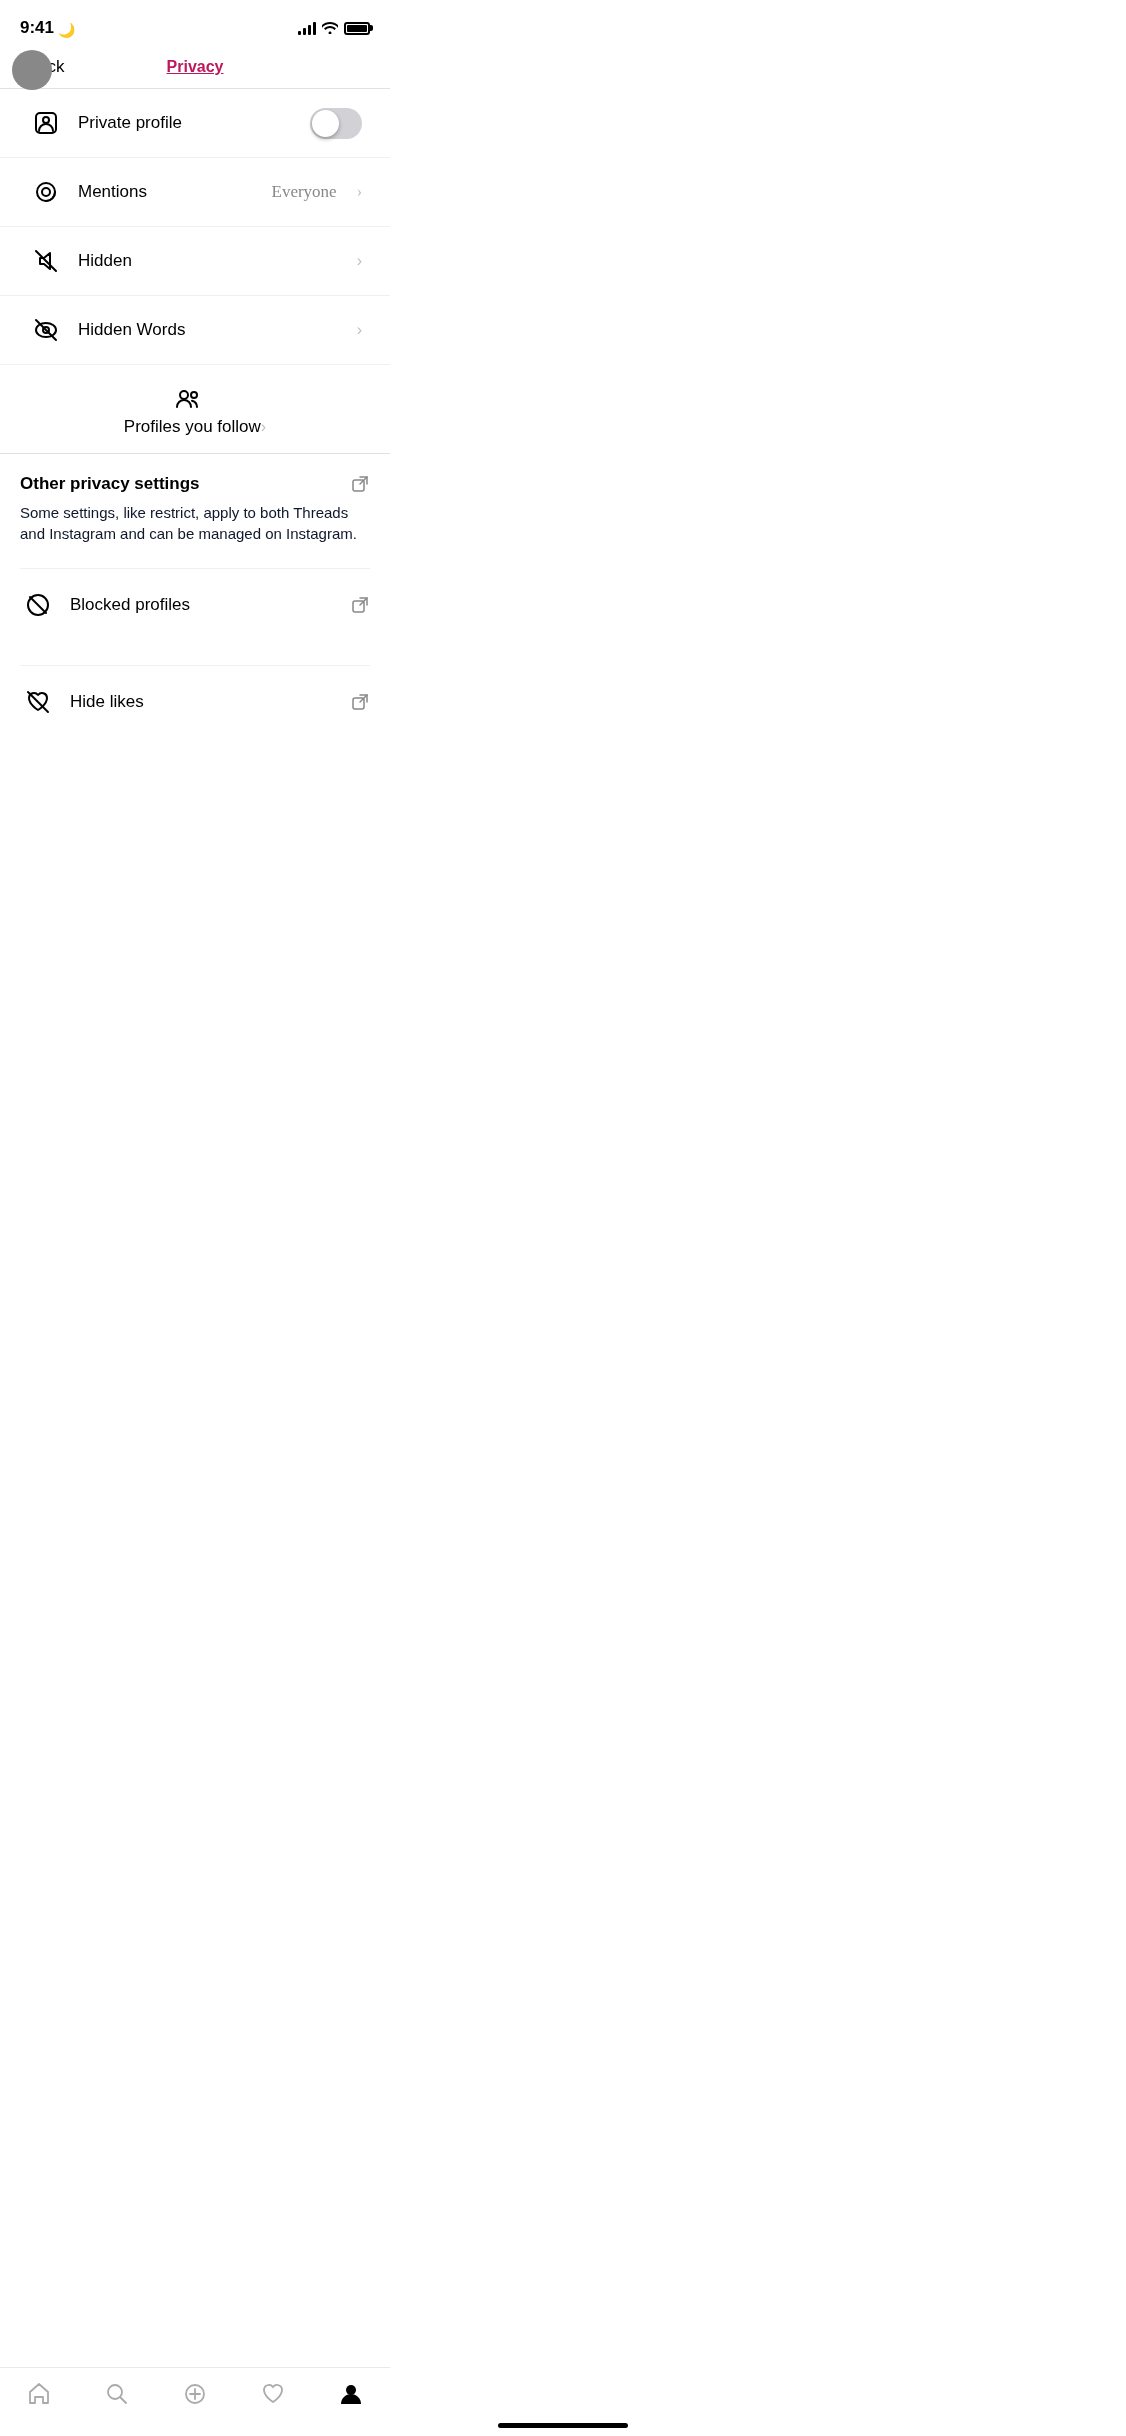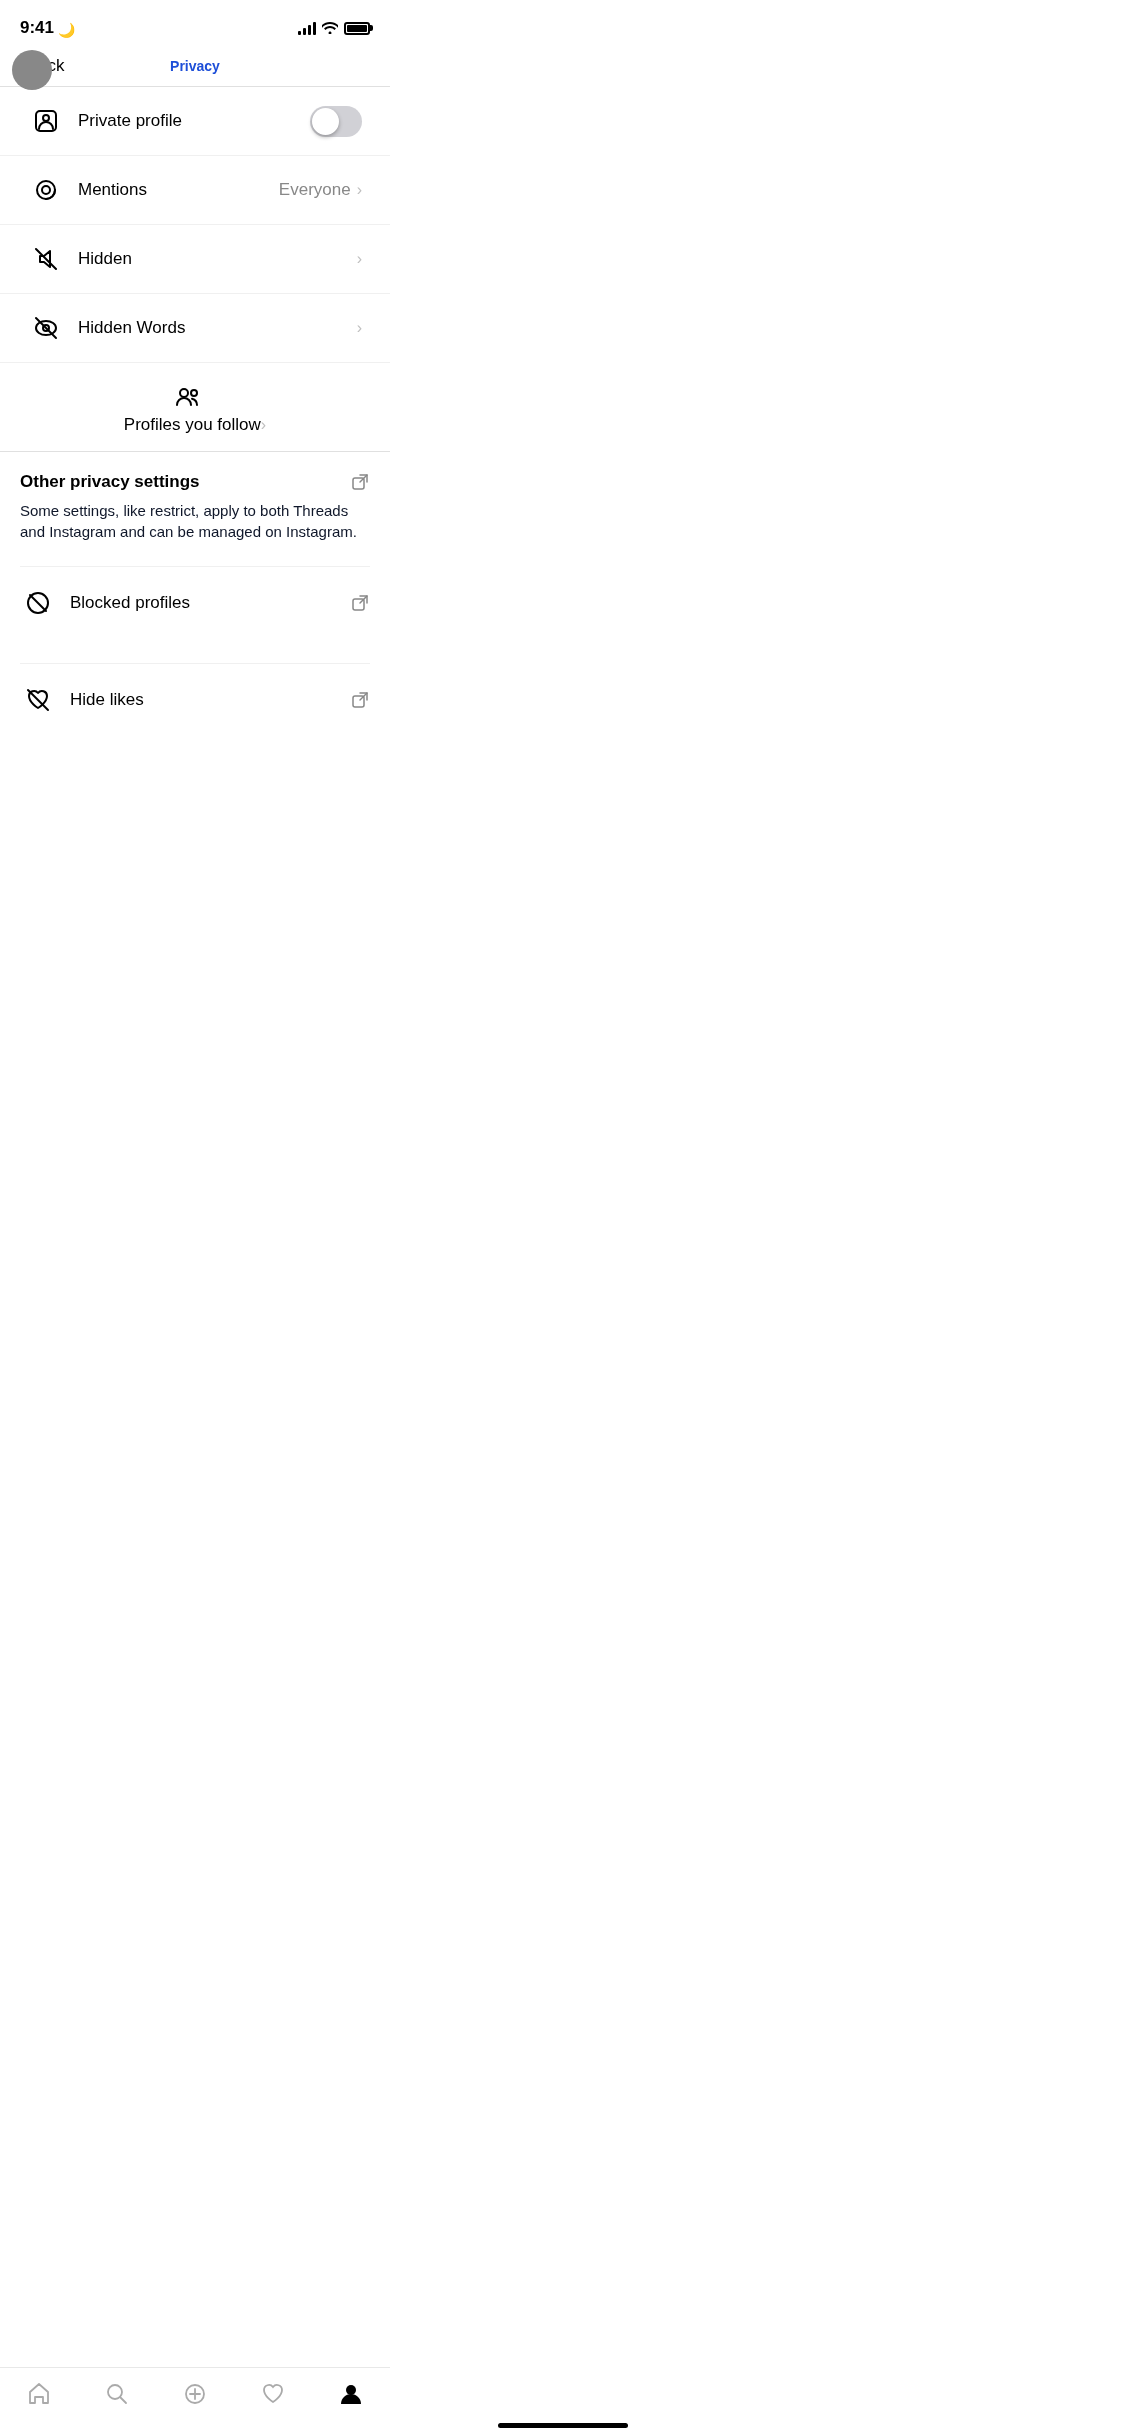--- a/index.html
+++ b/index.html
@@ -96,23 +96,24 @@
       font-size: 17px;
       color: #000;
       text-decoration: none;
     }
     .back-chevron {
       font-size: 20px;
       font-weight: 300;
       line-height: 1;
     }
     .page-title {
-      font-size: 14px;
+      font-size: 16px;
       font-weight: 700;
-      color: #1d4ed8;
+      color: #be185d;
+      text-decoration: underline;
     }
 
     
     .divider {
       height: 1px;
       background: #e0e0e0;
       margin: 0;
     }
 
     
@@ -152,23 +153,24 @@
 
     .row-label {
       font-size: 17px;
       color: #000;
       font-weight: 400;
     }
 
     .row-right {
       display: flex;
       align-items: center;
-      gap: 6px;
+      gap: 20px;
       color: #888;
       font-size: 17px;
+      font-family: Liberation Serif, serif;
     }
 
     .chevron-right {
       color: #c0c0c0;
       font-size: 16px;
       font-weight: 500;
     }
 
     
     .toggle {

